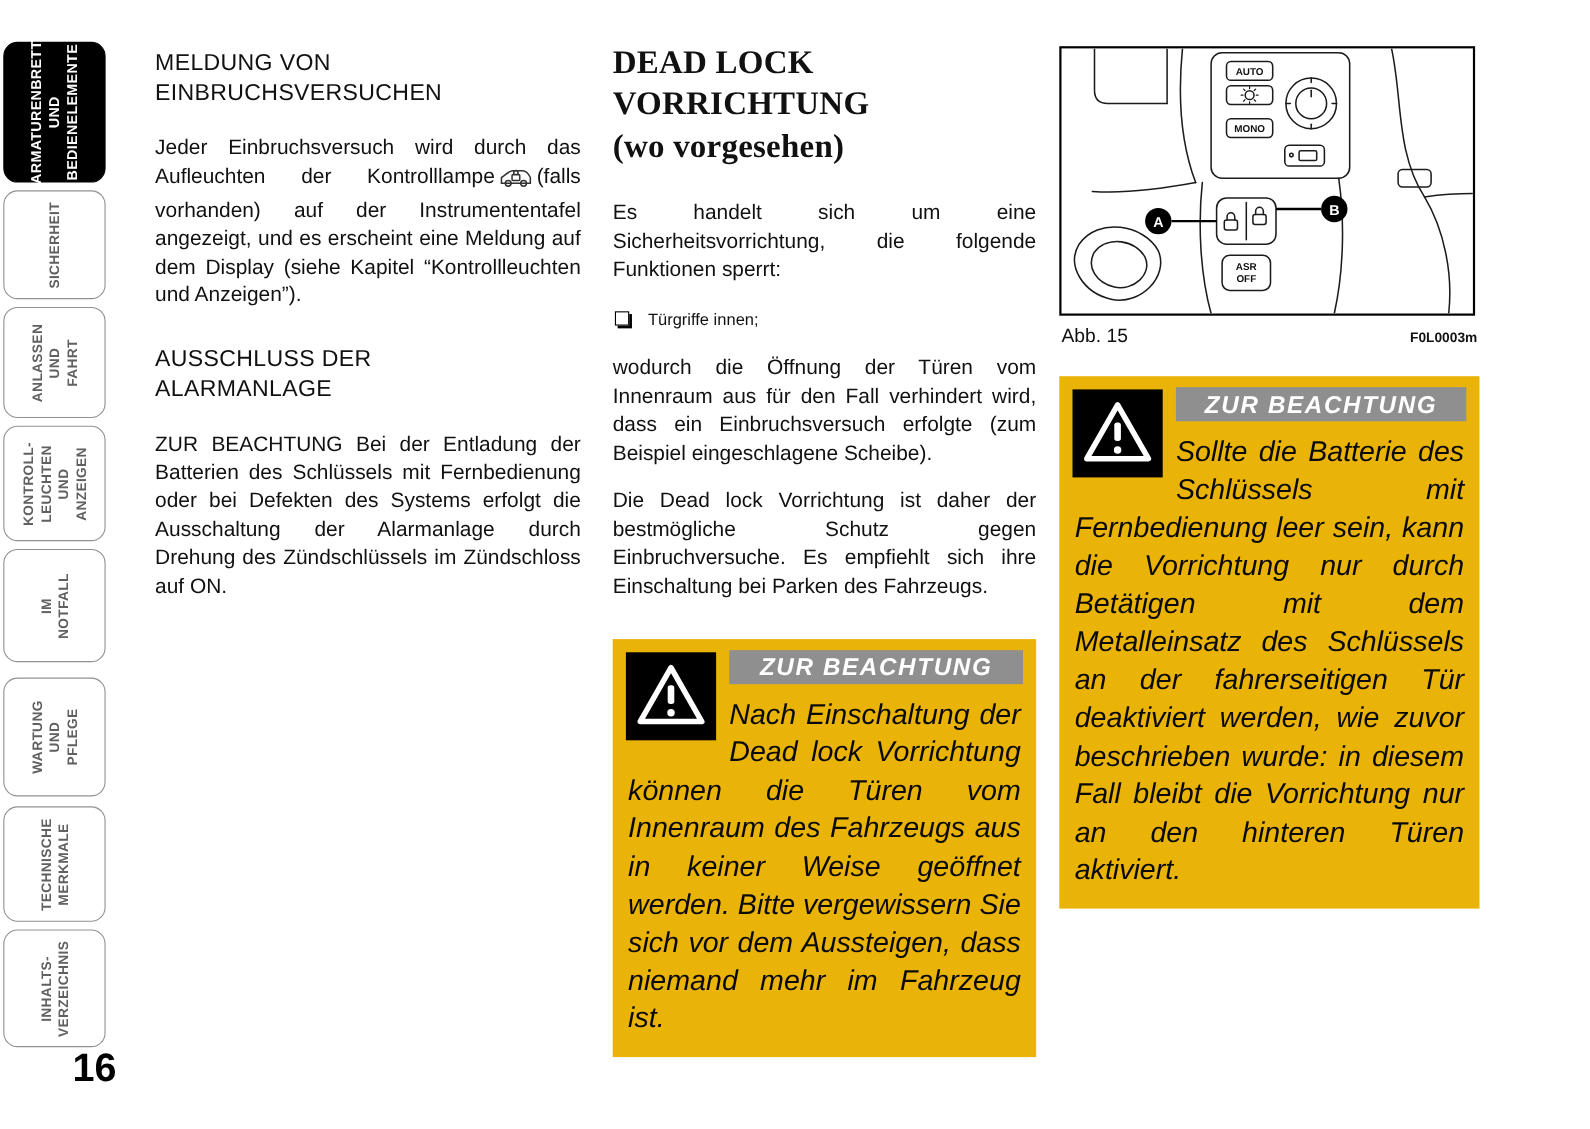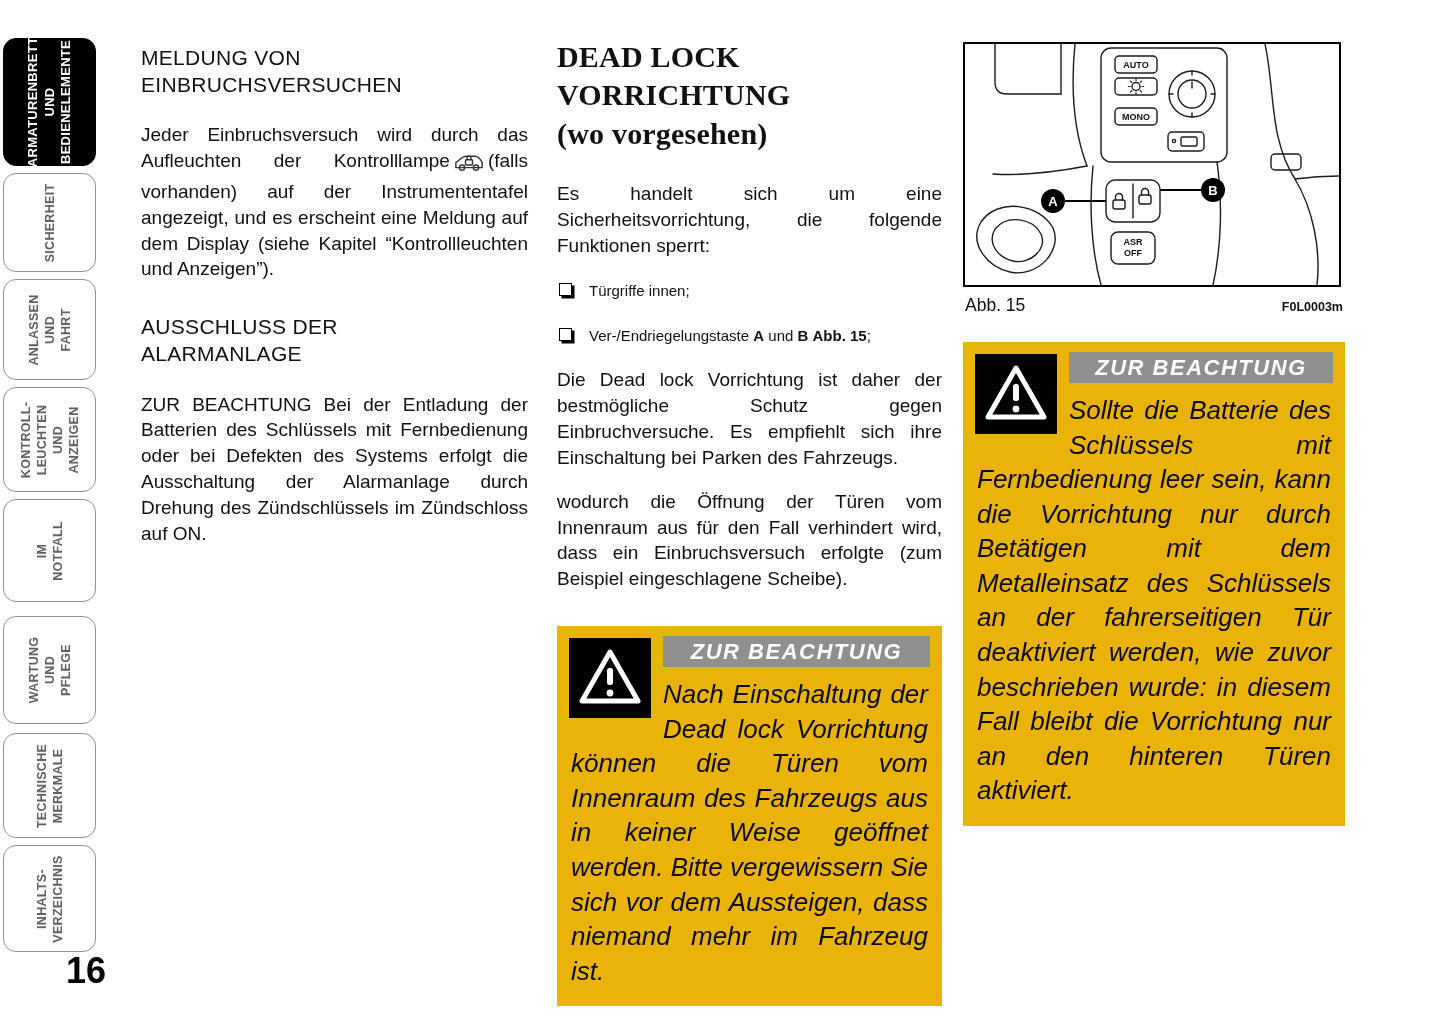--- a/index.html
+++ b/index.html
@@ -152,27 +152,23 @@
 <section id="col2" class="col">
   <h1 class="title">DEAD LOCK
 VORRICHTUNG
 (wo vorgesehen)</h1>
   <p class="body">Es handelt sich um eine Sicherheitsvorrichtung, die folgende Funktionen sperrt:</p>
 
   <div class="bullet">
     <span class="bullet-sq"></span>
     <p class="bullet-text">Türgriffe innen;</p>
   </div>
-  <div class="bullet">
-    <span class="bullet-sq"></span>
-    <p class="bullet-text"><span>Ver-/Endriegelungstaste </span><b>A</b><span> und </span><b>B</b><span> </span><b>Abb. 15</b><span>;</span></p>
-  </div>
-
+
+  <p class="body">wodurch die Öffnung der Türen vom Innenraum aus für den Fall verhindert wird, dass ein Einbruchsversuch erfolgte (zum Beispiel eingeschlagene Scheibe).</p>
   <p class="body">Die Dead lock Vorrichtung ist daher der bestmögliche Schutz gegen Einbruchversuche. Es empfiehlt sich ihre Einschaltung bei Parken des Fahrzeugs.</p>
-  <p class="body">wodurch die Öffnung der Türen vom Innenraum aus für den Fall verhindert wird, dass ein Einbruchsversuch erfolgte (zum Beispiel eingeschlagene Scheibe).</p>
 
   <aside class="warn-box">
     <div class="warn-icon">
       <svg viewBox="0 0 64 64" width="64" height="64">
           <path d="M32 6 L60 55 L4 55 Z" fill="#000" stroke="#fff" stroke-width="5" stroke-linejoin="round"></path>
           <rect x="29" y="22" width="6" height="17" rx="2.5" fill="#fff"></rect>
           <circle cx="32" cy="47" r="3.4" fill="#fff"></circle>
         </svg>
     </div>
     <div class="warn-header">ZUR BEACHTUNG</div>

